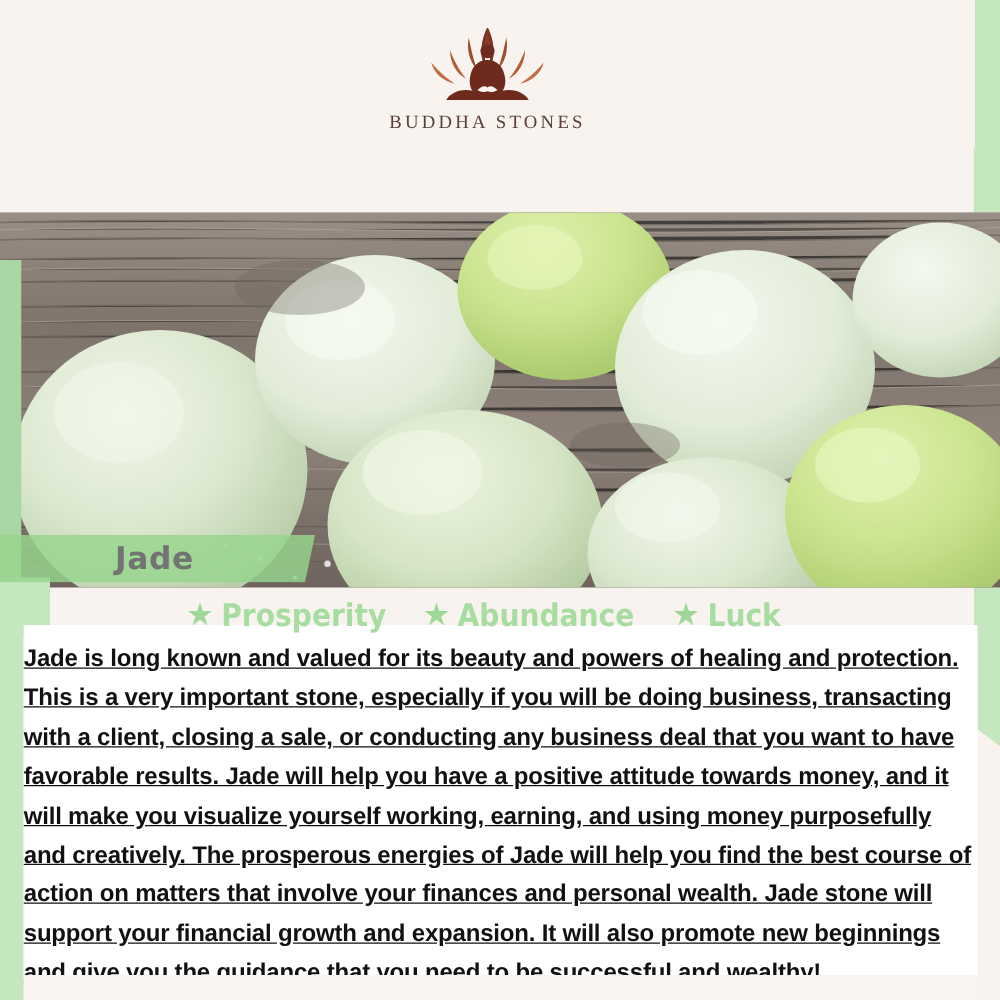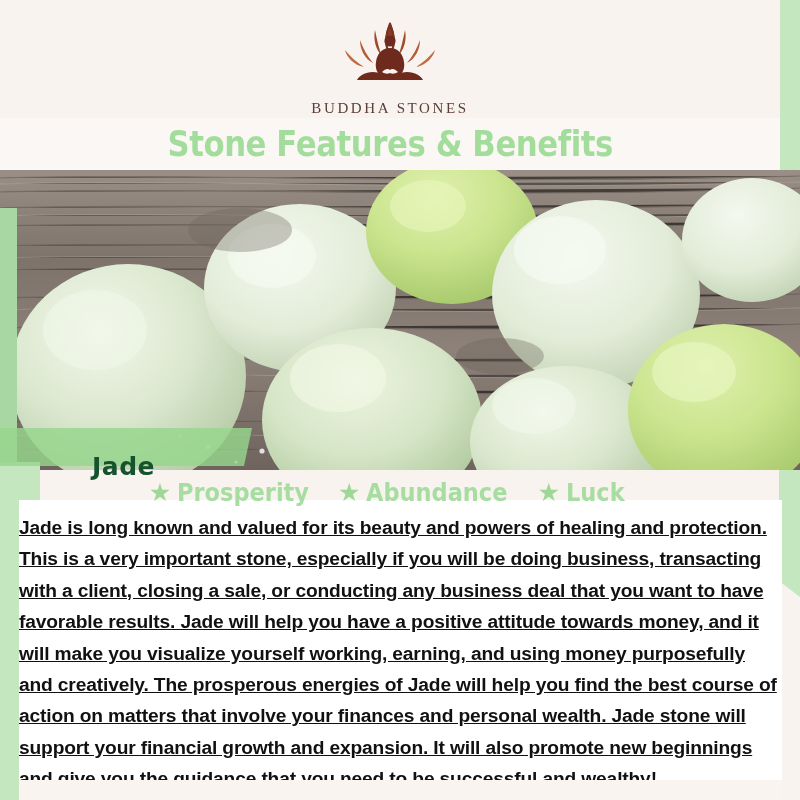--- a/index.html
+++ b/index.html
@@ -87,21 +87,21 @@
     justify-content: flex-start;
     padding-top: 16px;
     box-sizing: border-box;
   }
   .logo-mark {
     width: 150px;
     height: 72px;
     display: block;
   }
   .logo-word {
-    margin-top: 12px;
+    margin-top: 2px;
     font-family: "Liberation Serif", serif;
     font-size: 15px;
     letter-spacing: 2.6px;
     color: #5a4038;
     font-weight: 400;
   }
 
   
   .title-band {
     position: absolute;
@@ -151,24 +151,23 @@
     background: rgba(150, 214, 140, 0.82);
     clip-path: polygon(0 0, 100% 0, 244px 100%, 0 100%);
   }
   .jade-label {
     position: absolute;
     top: 430px;
     left: 92px;
     font-family: "DejaVu Sans", sans-serif;
     font-weight: bold;
     font-size: 25px;
-    color: #14532d;
+    color: #737373;
     letter-spacing: 0.5px;
     line-height: 34px;
-    margin-top: 20px;
   }
 
   
   .benefits {
     position: absolute;
     top: 478px;
     left: 0;
     width: 780px;
     display: flex;
     align-items: center;
@@ -260,23 +259,20 @@
         <path d="M75 32 C67 32, 62 38, 61 46 C60 52, 62 57, 66 60 L84 60 C88 57, 90 52, 89 46 C88 38, 83 32, 75 32 Z"></path>
         <path d="M58 56 C50 56, 44 60, 42 64 L108 64 C106 60, 100 56, 92 56 C86 56, 80 59, 75 59 C70 59, 64 56, 58 56 Z"></path>
       </g>
       <g fill="#f8f3ef">
         <path d="M67 56 C70 53, 73 52, 75 54 C77 52, 80 53, 83 56 C80 58, 77 58, 75 57 C73 58, 70 58, 67 56 Z"></path>
       </g>
     </svg>
     <div class="logo-word">BUDDHA STONES</div>
   </div>
 
-  <div class="title-band">
-    <div class="title-text">Stone Features &amp; Benefits</div>
-  </div>
 
   <div class="photo">
     <svg viewBox="0 0 800 300" preserveAspectRatio="none">
       <defs>
         <linearGradient id="wood" x1="0" y1="0" x2="0" y2="1">
           <stop offset="0%" stop-color="#9a8f86"></stop>
           <stop offset="30%" stop-color="#7d736b"></stop>
           <stop offset="60%" stop-color="#8d8179"></stop>
           <stop offset="100%" stop-color="#6e645d"></stop>
         </linearGradient>

